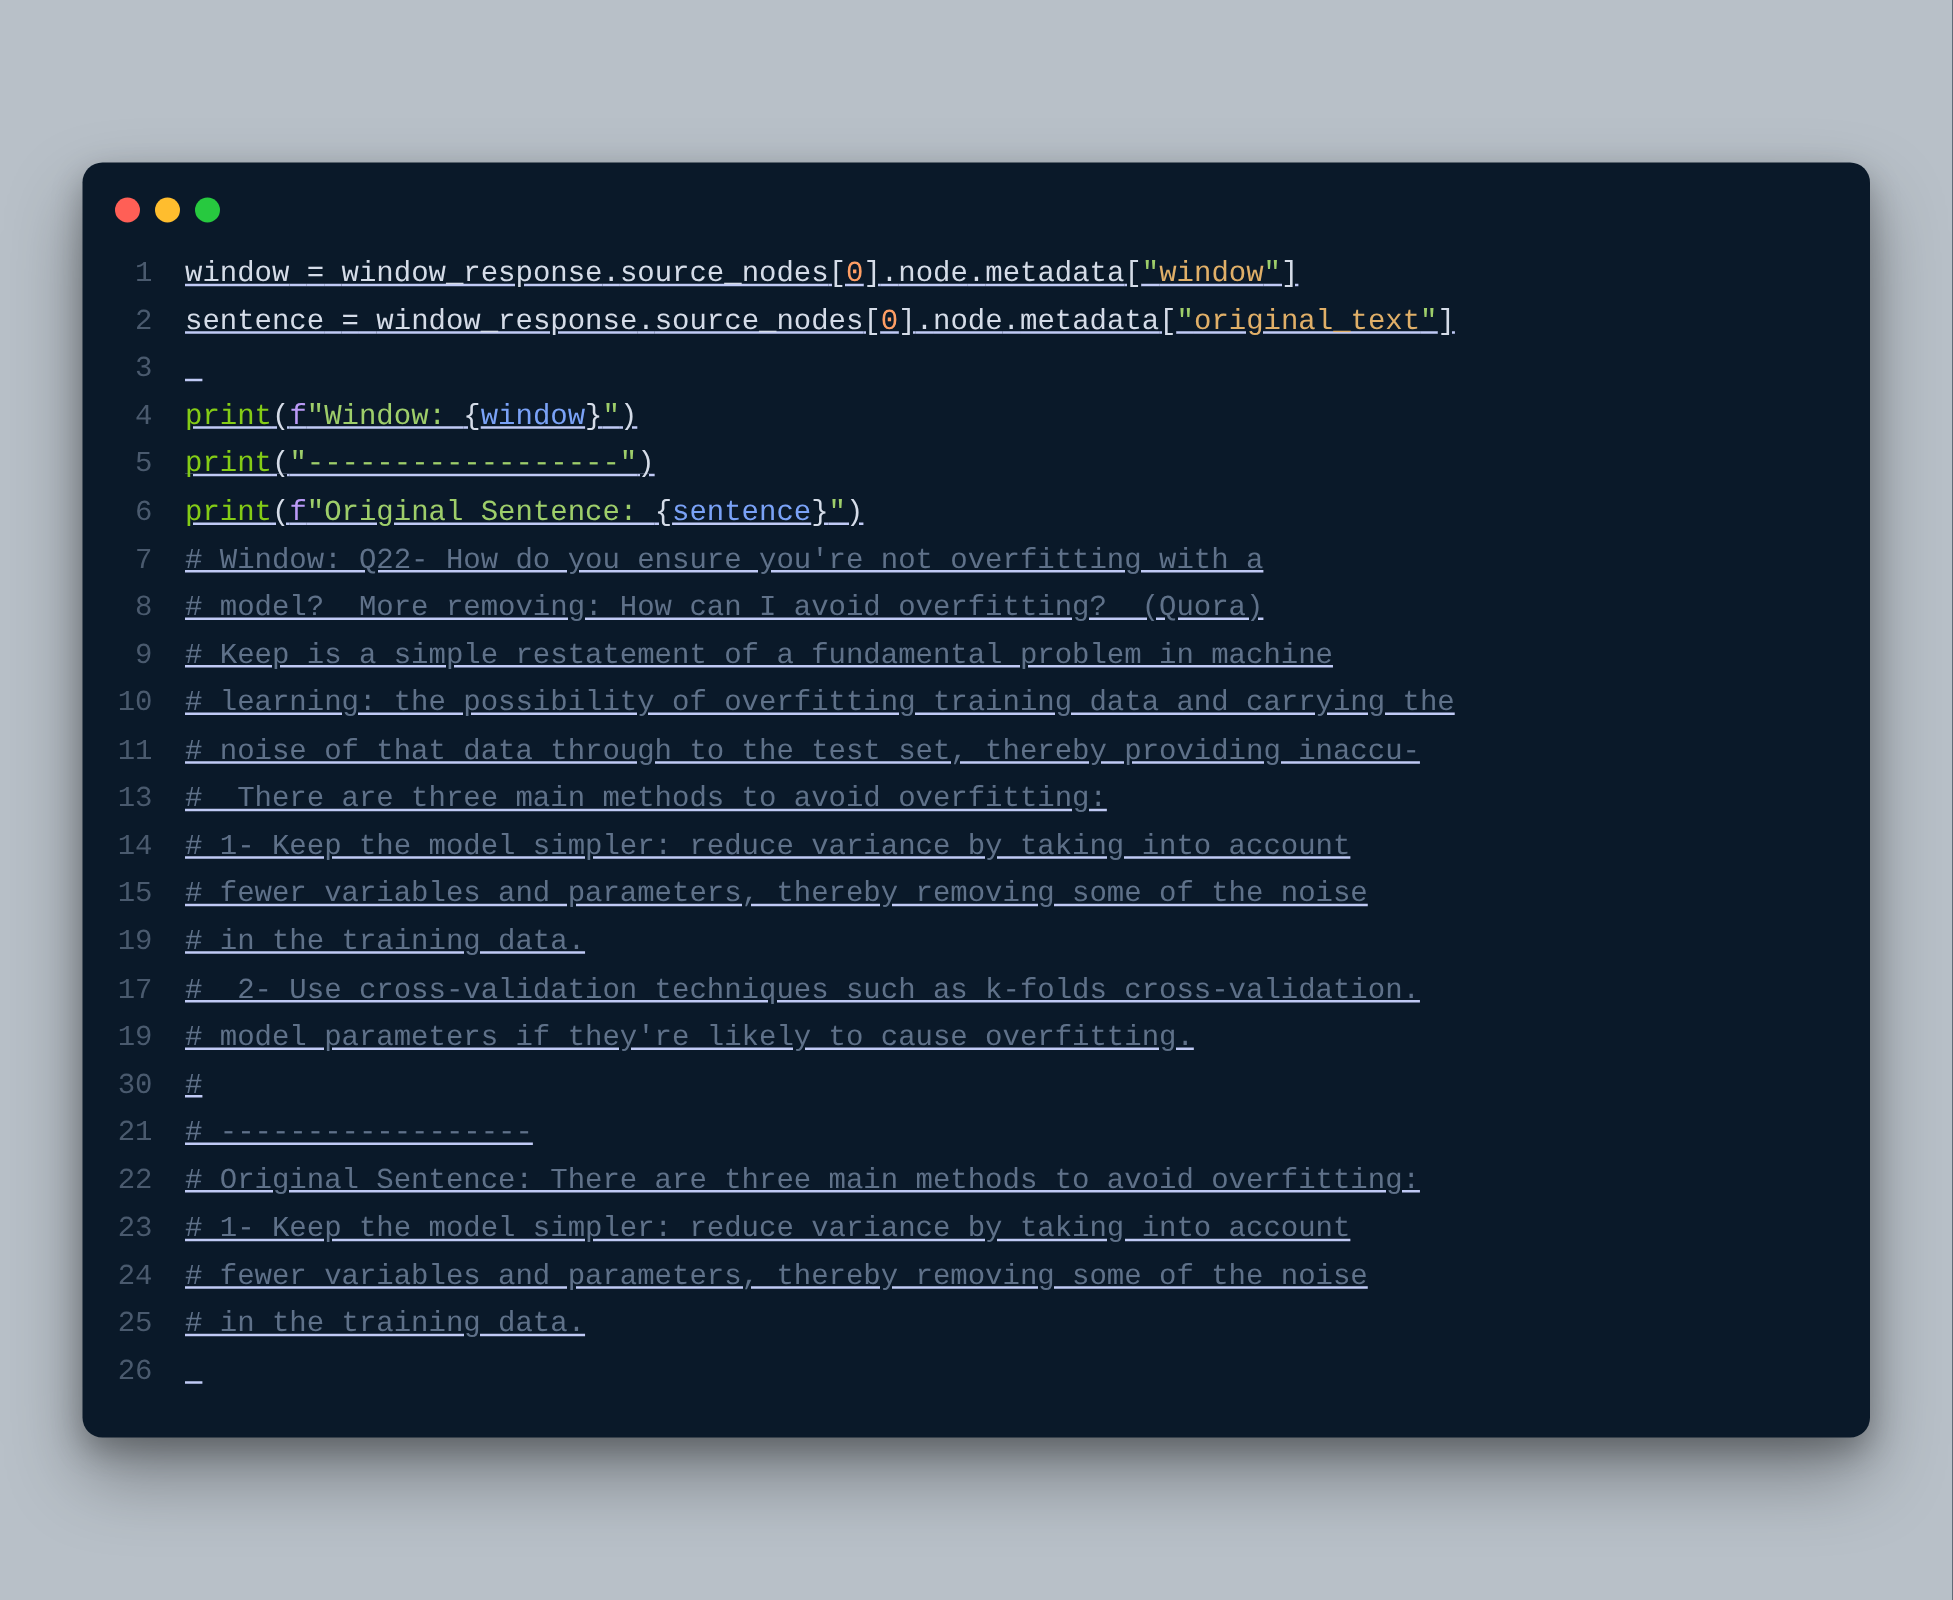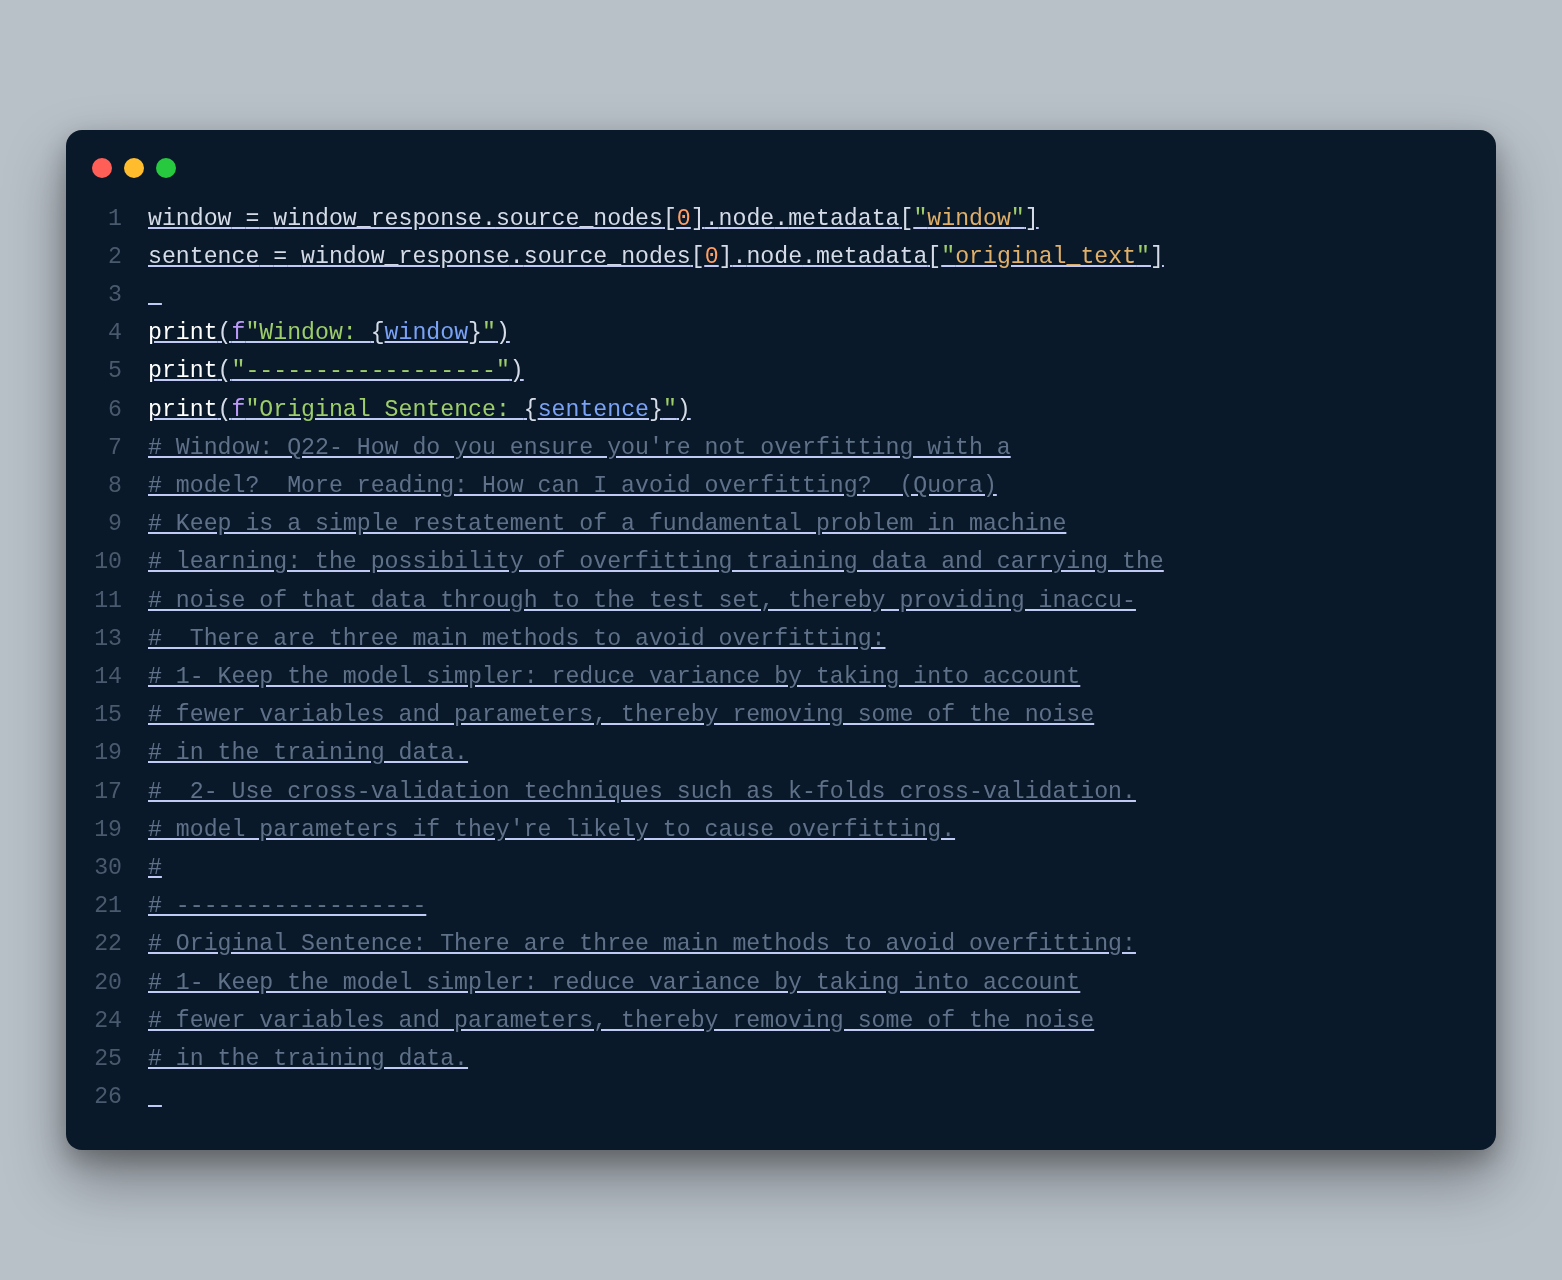--- a/index.html
+++ b/index.html
@@ -49,21 +49,21 @@
   }
   .content { color: #c0caf5; text-decoration: underline; }
   .tk-default { color: #d5dce8; }
   .tk-op     { color: #d5dce8; }
   .tk-punct  { color: #d5dce8; }
   .tk-ident  { color: #d5dce8; }
   .tk-attr   { color: #d5dce8; }
   .tk-num    { color: #ff9e64; }
   .tk-str    { color: #9ece6a; }
   .tk-strkey { color: #e0af68; }
-  .tk-func   { color: #ffffff; }
+  .tk-func   { color: #84cc16; }
   .tk-var    { color: #7aa2f7; }
   .tk-fprefix{ color: #bb9af7; }
   .tk-comment{ color: #5f7189; text-align: right; }
 </style>
 </head>
 <body>
 
 <div class="window">
   <div class="titlebar">
     <div class="dot red"></div>
@@ -71,31 +71,31 @@
     <div class="dot green"></div>
   </div>
   <div class="code-area" id="code-area">
       <div class="line"><span class="lineno">1</span><span class="content"><span class="tk-ident">window</span><span class="tk-default"> </span><span class="tk-op">=</span><span class="tk-default"> </span><span class="tk-ident">window_response</span><span class="tk-punct">.</span><span class="tk-attr">source_nodes</span><span class="tk-punct">[</span><span class="tk-num">0</span><span class="tk-punct">]</span><span class="tk-punct">.</span><span class="tk-attr">node</span><span class="tk-punct">.</span><span class="tk-attr">metadata</span><span class="tk-punct">[</span><span class="tk-str">"</span><span class="tk-strkey">window</span><span class="tk-str">"</span><span class="tk-punct">]</span></span></div>
       <div class="line"><span class="lineno">2</span><span class="content"><span class="tk-ident">sentence</span><span class="tk-default"> </span><span class="tk-op">=</span><span class="tk-default"> </span><span class="tk-ident">window_response</span><span class="tk-punct">.</span><span class="tk-attr">source_nodes</span><span class="tk-punct">[</span><span class="tk-num">0</span><span class="tk-punct">]</span><span class="tk-punct">.</span><span class="tk-attr">node</span><span class="tk-punct">.</span><span class="tk-attr">metadata</span><span class="tk-punct">[</span><span class="tk-str">"</span><span class="tk-strkey">original_text</span><span class="tk-str">"</span><span class="tk-punct">]</span></span></div>
       <div class="line"><span class="lineno">3</span><span class="content">&nbsp;</span></div>
       <div class="line"><span class="lineno">4</span><span class="content"><span class="tk-func">print</span><span class="tk-punct">(</span><span class="tk-fprefix">f</span><span class="tk-str">"Window: </span><span class="tk-punct">{</span><span class="tk-var">window</span><span class="tk-punct">}</span><span class="tk-str">"</span><span class="tk-punct">)</span></span></div>
       <div class="line"><span class="lineno">5</span><span class="content"><span class="tk-func">print</span><span class="tk-punct">(</span><span class="tk-str">"------------------"</span><span class="tk-punct">)</span></span></div>
       <div class="line"><span class="lineno">6</span><span class="content"><span class="tk-func">print</span><span class="tk-punct">(</span><span class="tk-fprefix">f</span><span class="tk-str">"Original Sentence: </span><span class="tk-punct">{</span><span class="tk-var">sentence</span><span class="tk-punct">}</span><span class="tk-str">"</span><span class="tk-punct">)</span></span></div>
       <div class="line"><span class="lineno">7</span><span class="content"><span class="tk-comment"># Window: Q22- How do you ensure you're not overfitting with a</span></span></div>
-      <div class="line"><span class="lineno">8</span><span class="content"><span class="tk-comment"># model?  More reading: How can I avoid overfitting?  (Quora)</span></span></div>
+      <div class="line"><span class="lineno">8</span><span class="content"><span class="tk-comment"># model?  More removing: How can I avoid overfitting?  (Quora)</span></span></div>
       <div class="line"><span class="lineno">9</span><span class="content"><span class="tk-comment"># Keep is a simple restatement of a fundamental problem in machine</span></span></div>
       <div class="line"><span class="lineno">10</span><span class="content"><span class="tk-comment"># learning: the possibility of overfitting training data and carrying the</span></span></div>
       <div class="line"><span class="lineno">11</span><span class="content"><span class="tk-comment"># noise of that data through to the test set, thereby providing inaccu-</span></span></div>
       <div class="line"><span class="lineno">13</span><span class="content"><span class="tk-comment">#  There are three main methods to avoid overfitting:</span></span></div>
       <div class="line"><span class="lineno">14</span><span class="content"><span class="tk-comment"># 1- Keep the model simpler: reduce variance by taking into account</span></span></div>
       <div class="line"><span class="lineno">15</span><span class="content"><span class="tk-comment"># fewer variables and parameters, thereby removing some of the noise</span></span></div>
       <div class="line"><span class="lineno">19</span><span class="content"><span class="tk-comment"># in the training data.</span></span></div>
       <div class="line"><span class="lineno">17</span><span class="content"><span class="tk-comment">#  2- Use cross-validation techniques such as k-folds cross-validation.</span></span></div>
       <div class="line"><span class="lineno">19</span><span class="content"><span class="tk-comment"># model parameters if they're likely to cause overfitting.</span></span></div>
       <div class="line"><span class="lineno">30</span><span class="content"><span class="tk-comment">#</span></span></div>
       <div class="line"><span class="lineno">21</span><span class="content"><span class="tk-comment"># ------------------</span></span></div>
       <div class="line"><span class="lineno">22</span><span class="content"><span class="tk-comment"># Original Sentence: There are three main methods to avoid overfitting:</span></span></div>
-      <div class="line"><span class="lineno">20</span><span class="content"><span class="tk-comment"># 1- Keep the model simpler: reduce variance by taking into account</span></span></div>
+      <div class="line"><span class="lineno">23</span><span class="content"><span class="tk-comment"># 1- Keep the model simpler: reduce variance by taking into account</span></span></div>
       <div class="line"><span class="lineno">24</span><span class="content"><span class="tk-comment"># fewer variables and parameters, thereby removing some of the noise</span></span></div>
       <div class="line"><span class="lineno">25</span><span class="content"><span class="tk-comment"># in the training data.</span></span></div>
       <div class="line"><span class="lineno">26</span><span class="content">&nbsp;</span></div>
     </div>
 </div>
 
 </body></html>

